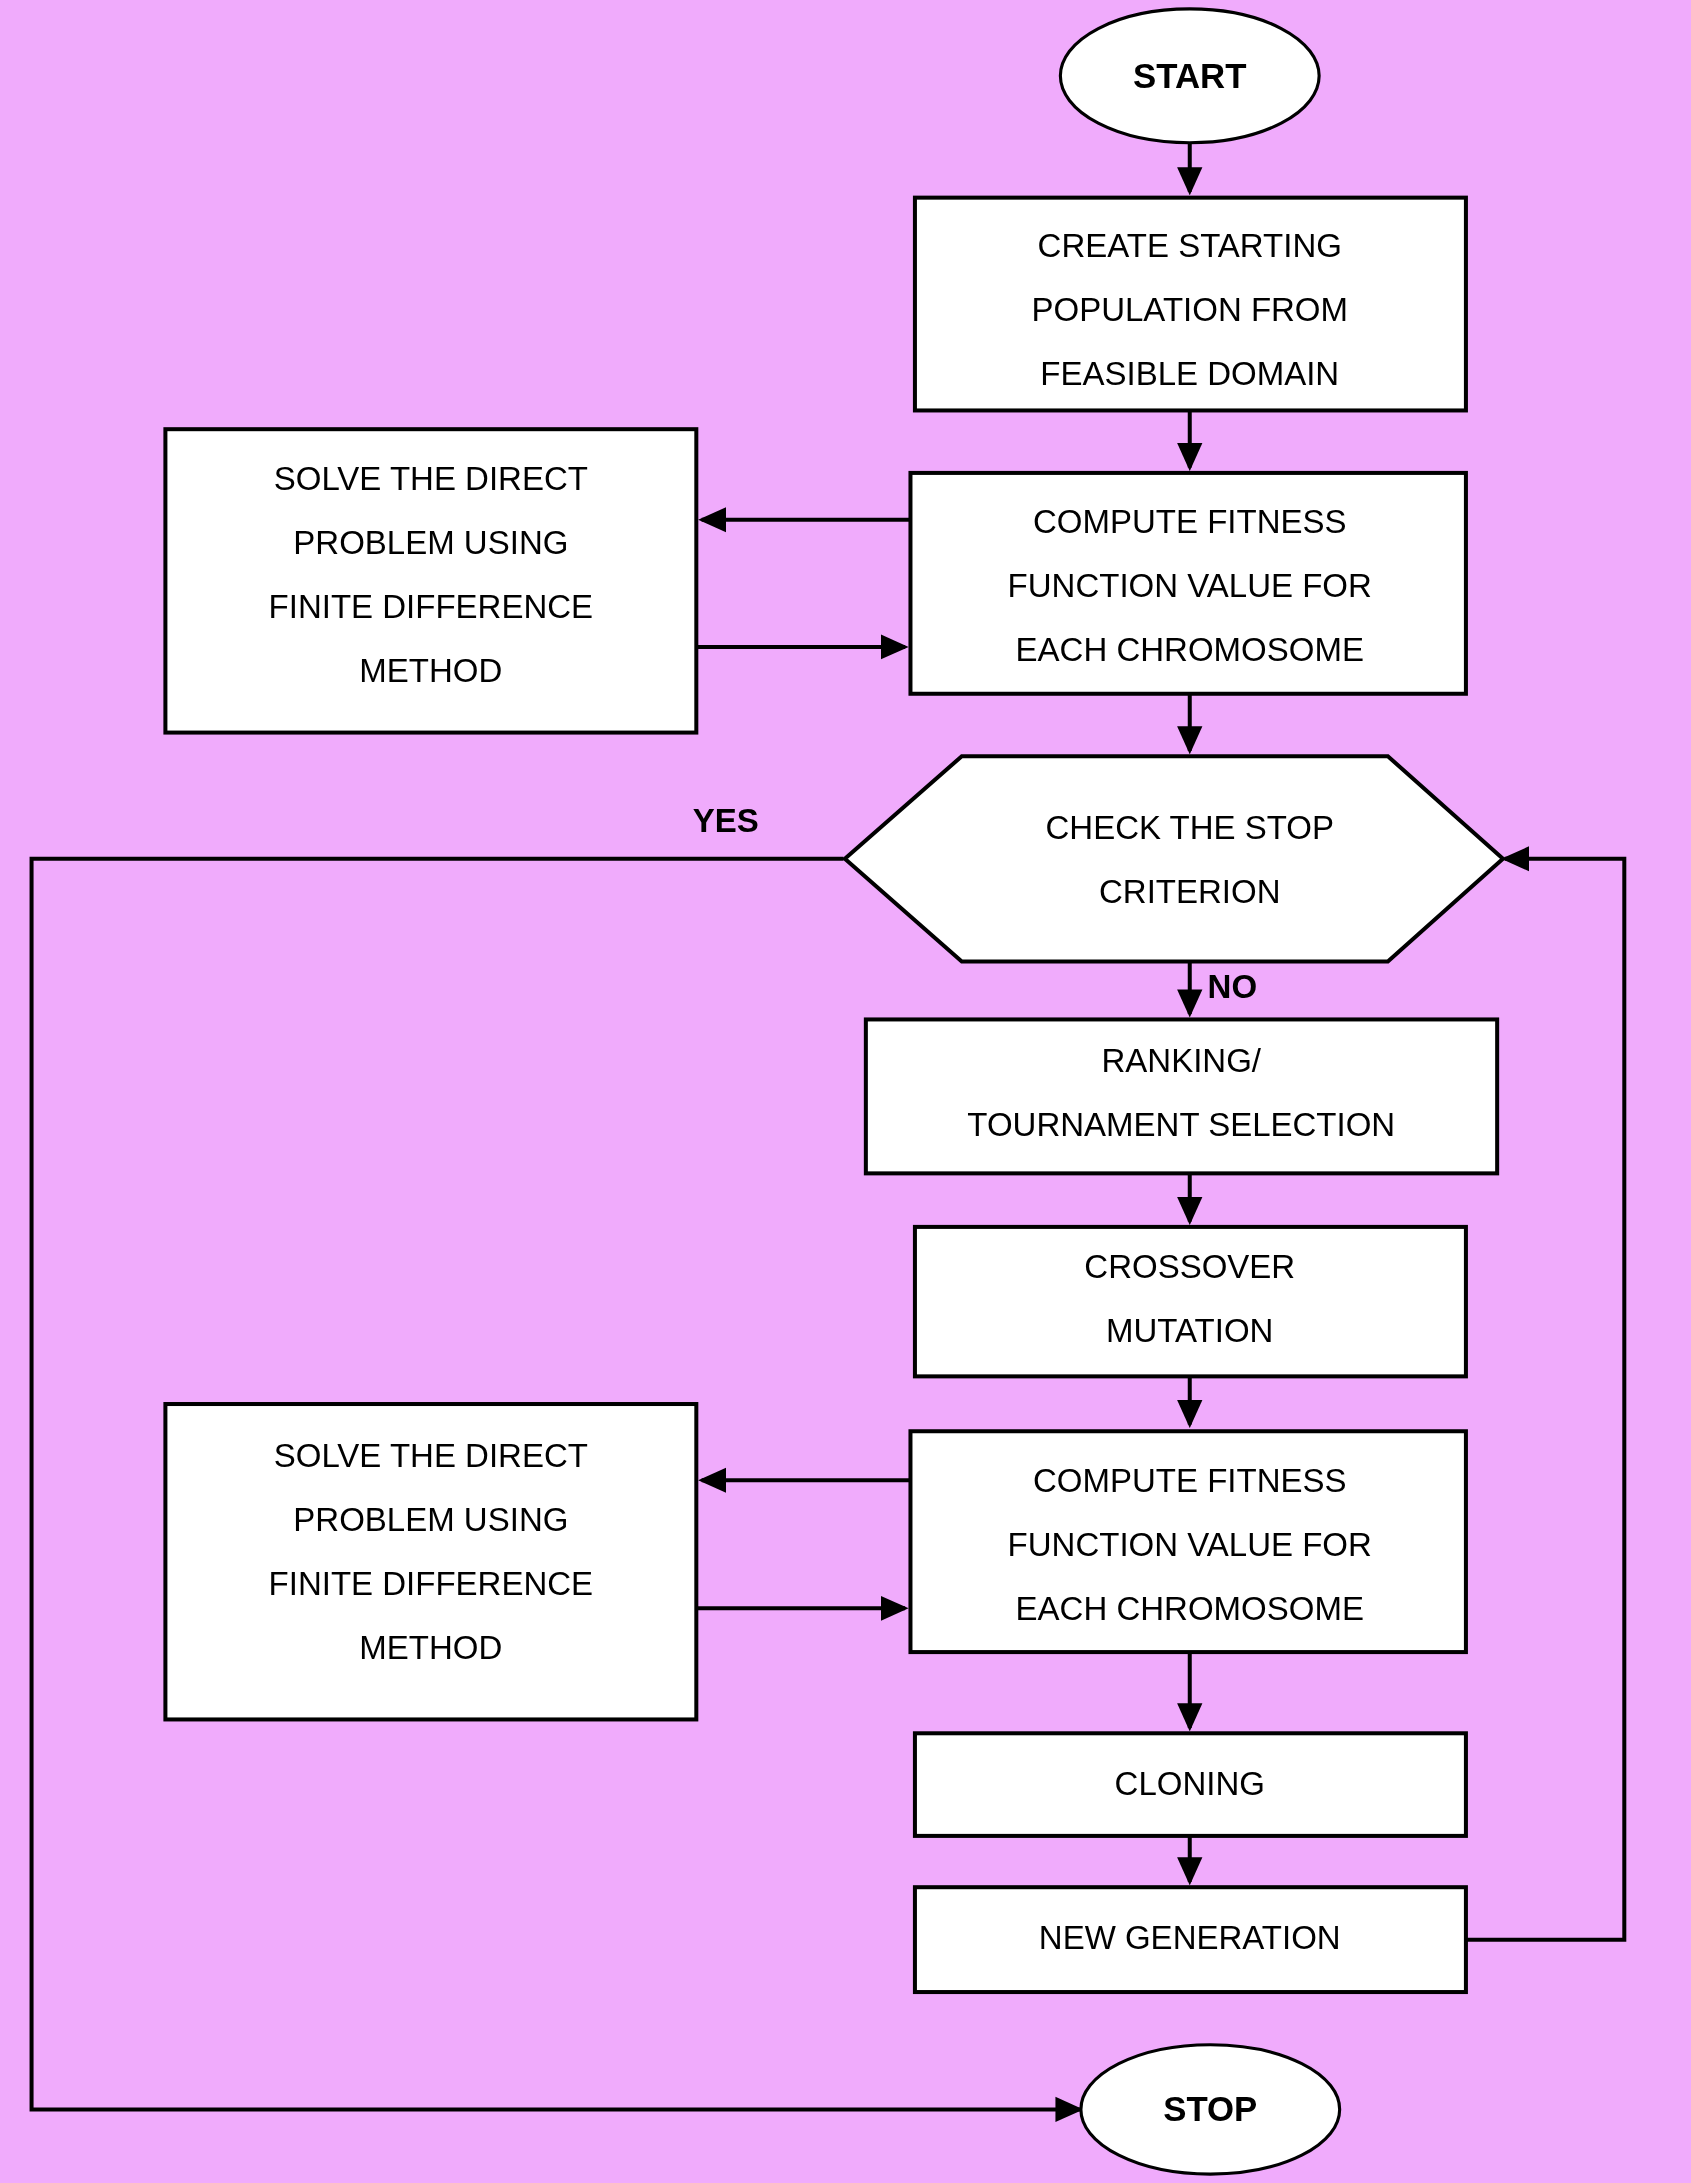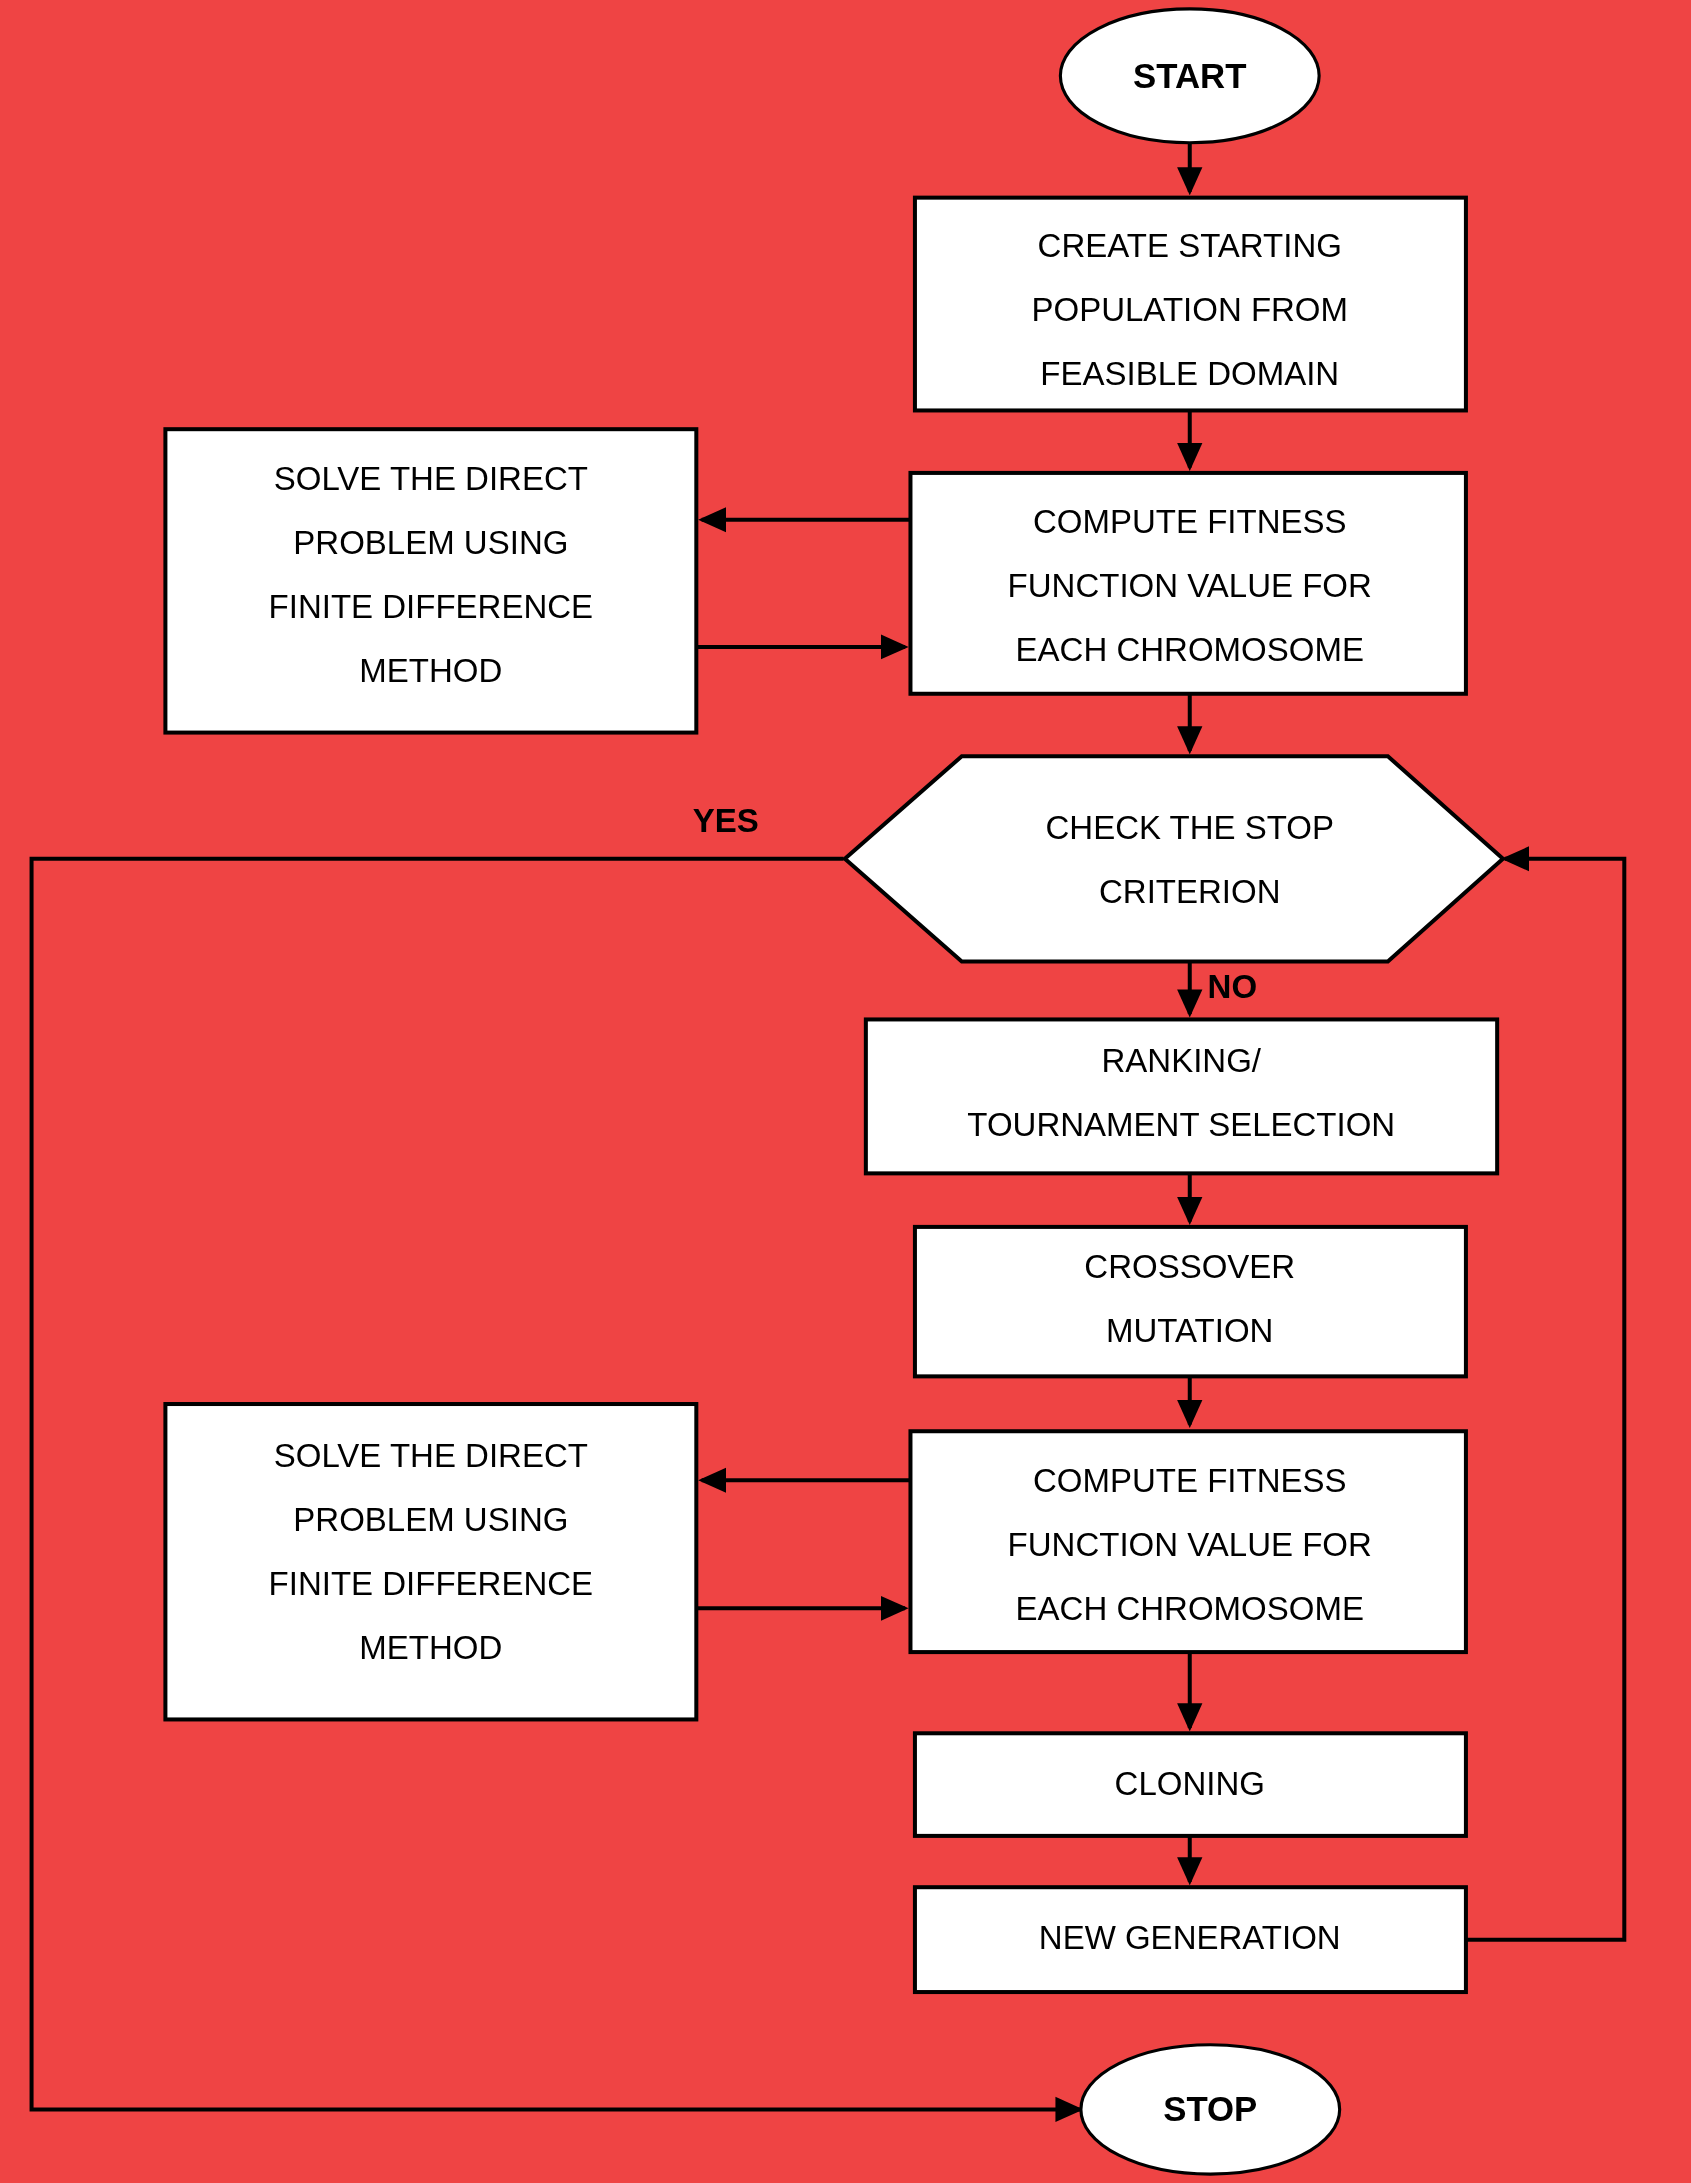--- a/index.html
+++ b/index.html
@@ -1,17 +1,17 @@
 <!DOCTYPE html>
 <html style="font-size:7.1px"><head>
 <meta charset="utf-8">
 <style>
   html,body{margin:0;padding:0;background:#ffffff;}
   body{font-family:"Liberation Sans", sans-serif;}
-  #stage{position:relative;width:1692px;height:2183px;background:#ef4444;overflow:hidden;}
+  #stage{position:relative;width:1692px;height:2183px;background:#f0abfc;overflow:hidden;}
   svg#flow{position:absolute;left:0;top:0;width:1692px;height:2183px;}
   .node-text{
     font-family:"Liberation Sans", sans-serif;
     font-size:74px;
     fill:#000;
     text-anchor:middle;
     dominant-baseline:middle;
     letter-spacing:0px;
   }
   .term-text{

